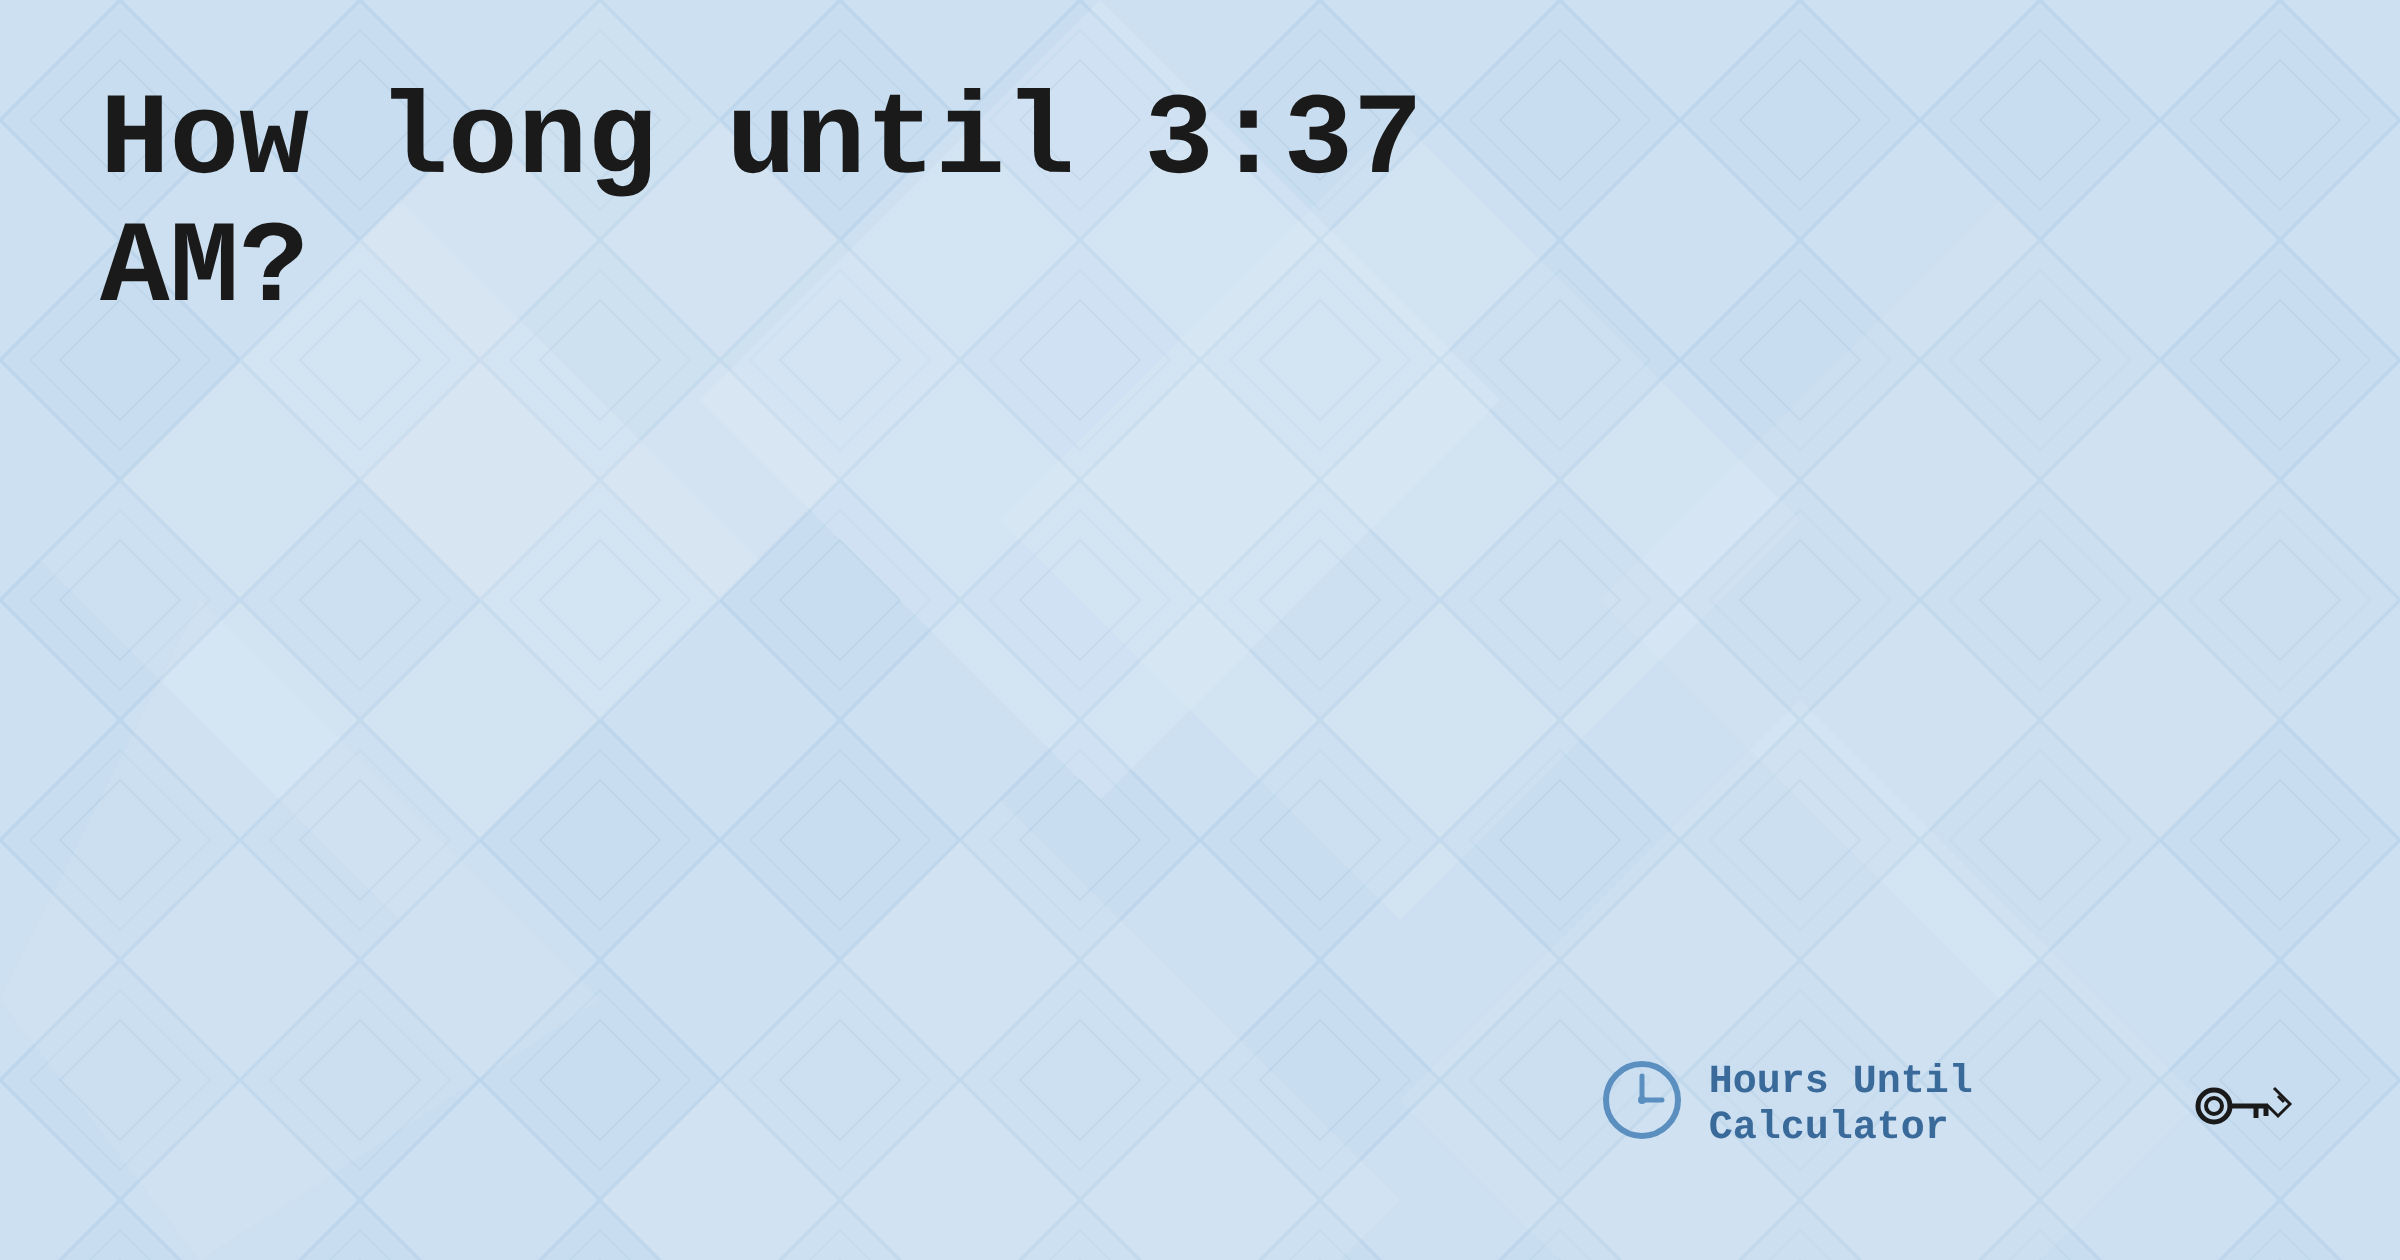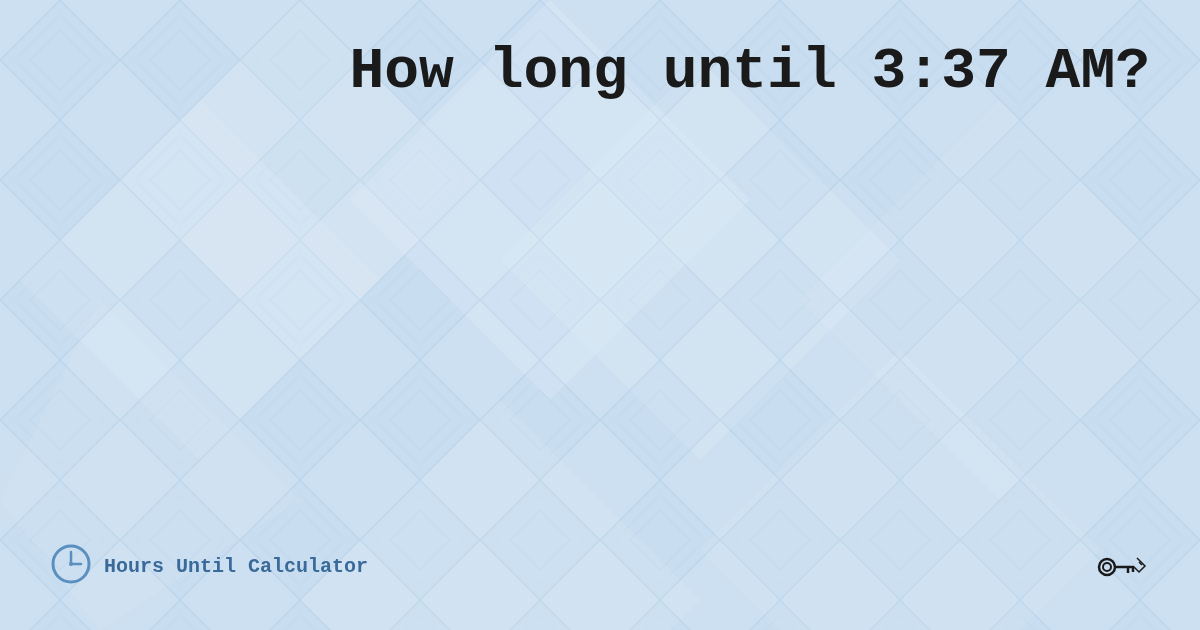--- a/index.html
+++ b/index.html
@@ -22,25 +22,23 @@
     }
 
     .bg-pattern svg {
       width: 100%;
       height: 100%;
     }
 
     .content {
       position: relative;
       z-index: 1;
-      padding: 40px 50px 30px 50px;
+      padding: 40px 50px 44px 50px;
       display: flex;
-      flex-direction: column;
       height: 100%;
-      text-align: right;
     }
 
     .main-title {
       font-size: 58px;
       font-weight: 900;
       color: #1a1a1a;
       font-family: 'Courier New', Courier, monospace;
       margin-bottom: 40px;
       line-height: 1.1;
     }

